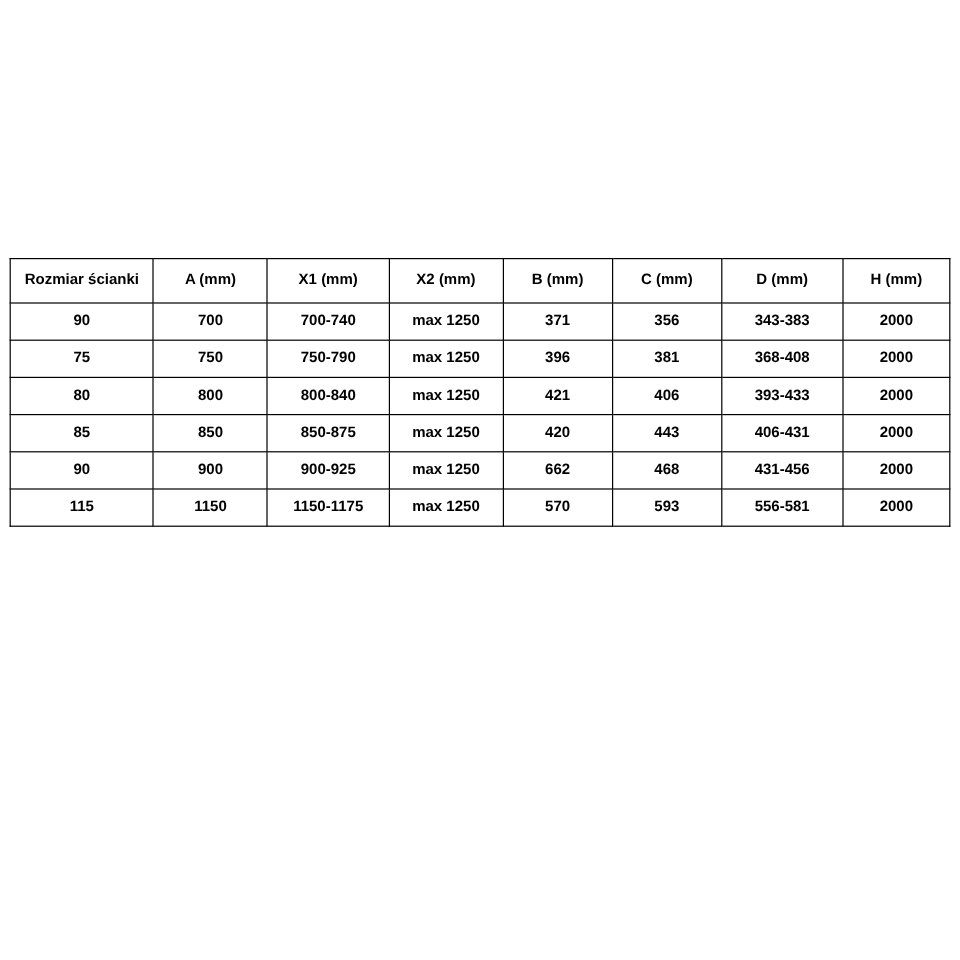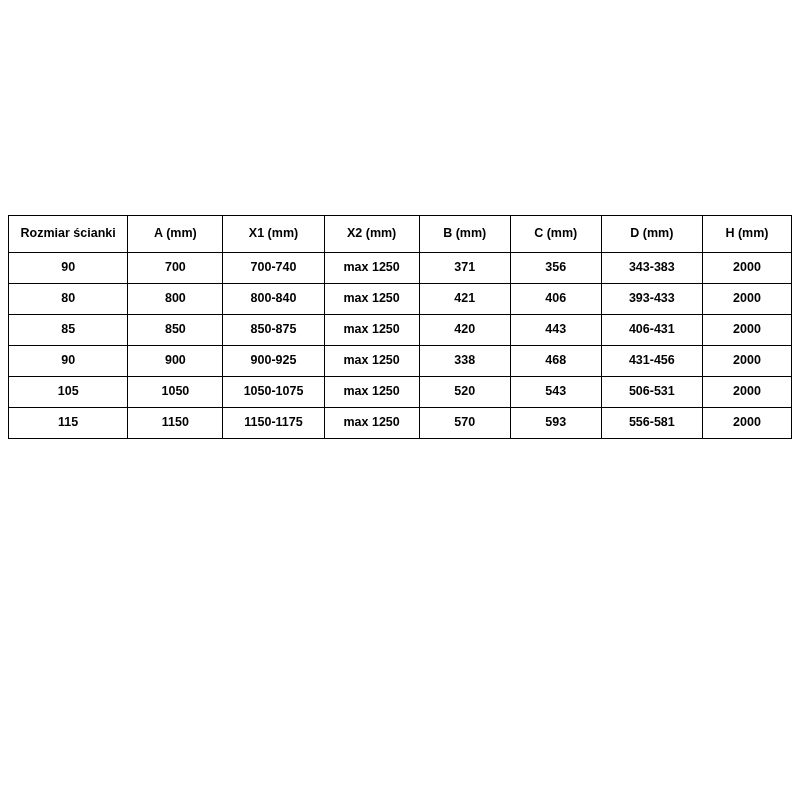--- a/index.html
+++ b/index.html
@@ -82,20 +82,30 @@
         <td>90</td>
         <td>700</td>
         <td>700-740</td>
         <td>max 1250</td>
         <td>371</td>
         <td>356</td>
         <td>343-383</td>
         <td>2000</td>
       </tr>
       <tr>
+        <td>75</td>
+        <td>750</td>
+        <td>750-790</td>
+        <td>max 1250</td>
+        <td>396</td>
+        <td>381</td>
+        <td>368-408</td>
+        <td>2000</td>
+      </tr>
+      <tr>
         <td>80</td>
         <td>800</td>
         <td>800-840</td>
         <td>max 1250</td>
         <td>421</td>
         <td>406</td>
         <td>393-433</td>
         <td>2000</td>
       </tr>
       <tr>
@@ -106,33 +116,23 @@
         <td>420</td>
         <td>443</td>
         <td>406-431</td>
         <td>2000</td>
       </tr>
       <tr>
         <td>90</td>
         <td>900</td>
         <td>900-925</td>
         <td>max 1250</td>
-        <td>338</td>
+        <td>662</td>
         <td>468</td>
         <td>431-456</td>
-        <td>2000</td>
-      </tr>
-      <tr>
-        <td>105</td>
-        <td>1050</td>
-        <td>1050-1075</td>
-        <td>max 1250</td>
-        <td>520</td>
-        <td>543</td>
-        <td>506-531</td>
         <td>2000</td>
       </tr>
       <tr>
         <td>115</td>
         <td>1150</td>
         <td>1150-1175</td>
         <td>max 1250</td>
         <td>570</td>
         <td>593</td>
         <td>556-581</td>

